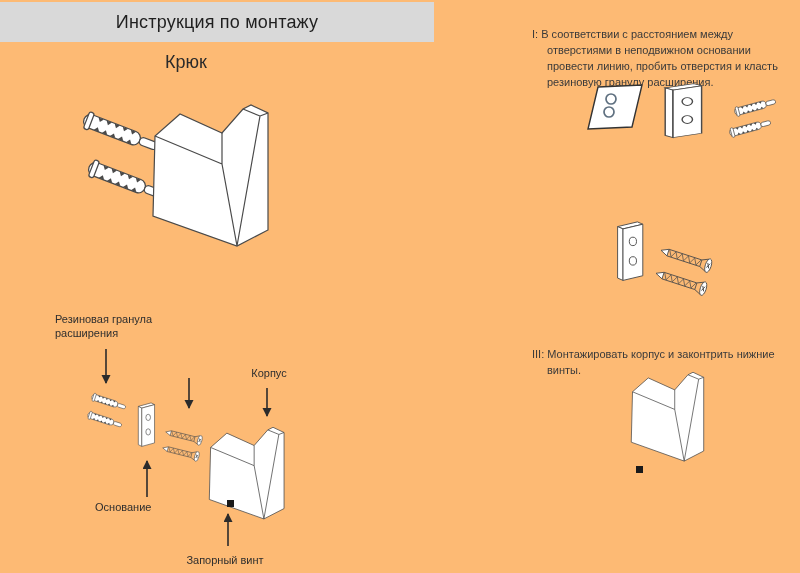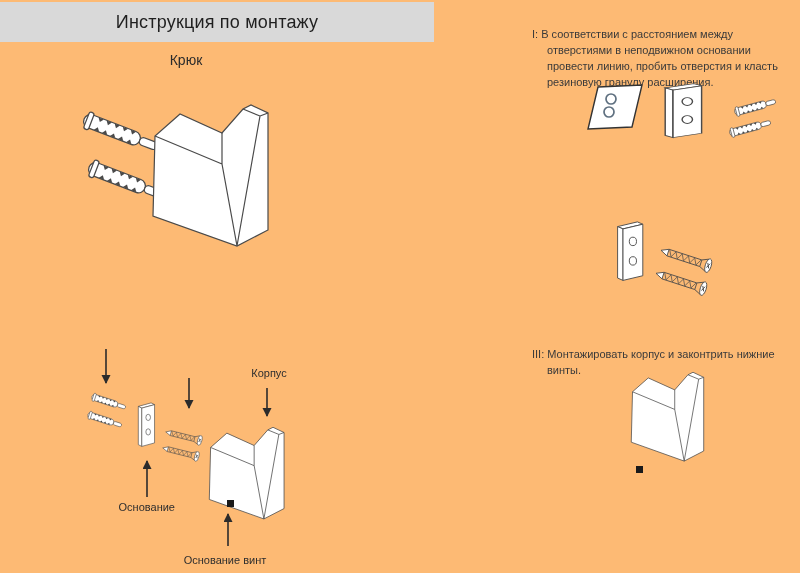--- a/index.html
+++ b/index.html
@@ -9,21 +9,21 @@
     border-bottom:1px solid #d8d8d8;
     padding-left:40px;
   }
   .title-band{
     position:absolute;left:0;top:2px;width:434px;height:40px;background:#d9d9d9;
     display:flex;align-items:center;justify-content:center;
   }
   .title{font-size:18px;color:#1f1f1f;letter-spacing:.2px;}
   .subtitle{
     position:absolute;left:120px;top:52px;width:132px;text-align:center;
-    font-size:14px;color:#2b2b2b;
+    font-size:18px;color:#2b2b2b;
   }
   .abs{position:absolute;}
   .part-label{
     position:absolute;font-size:11px;line-height:14px;color:#2e2e2e;
   }
   .steps-text{position:absolute;font-size:11px;line-height:16px;color:#3a3a3a;}
   p.step{margin:15px;padding-left:15px;text-indent:-15px;}
   svg{display:block;}
 </style>
 </head>
@@ -90,23 +90,24 @@
     <div class="title">Инструкция по монтажу</div>
   </div>
   <div class="subtitle">Крюк</div>
 
   <svg class="abs" style="left:75px;top:95px" width="240" height="170" viewBox="0 0 240 170">
     <use href="#g-dowel" transform="translate(12,14) rotate(21) scale(1.15)"></use>
     <use href="#g-dowel" transform="translate(17,62) rotate(21) scale(1.15)"></use>
     <use href="#g-hook" transform="translate(76,8)"></use>
   </svg>
 
+  <div class="part-label" style="left:55px;top:312px;width:112px">Резиновая гранула расширения</div>
   <div class="part-label" style="left:239px;top:366px;width:60px;text-align:center">Корпус</div>
-  <div class="part-label" style="left:95px;top:500px;width:80px;text-align:right">Основание</div>
-  <div class="part-label" style="left:170px;top:553px;width:110px;text-align:center">Основание винт</div>
+  <div class="part-label" style="left:95px;top:500px;width:80px;text-align:left">Основание</div>
+  <div class="part-label" style="left:170px;top:553px;width:110px;text-align:center">Запорный винт</div>
 
   <svg class="abs" style="left:40px;top:330px" width="280" height="243" viewBox="0 0 280 243">
     <g stroke="#2b2b2b" stroke-width="1.6">
       <line x1="66" y1="19" x2="66" y2="53" marker-end="url(#ah)"></line>
       <line x1="149" y1="48" x2="149" y2="78" marker-end="url(#ah)"></line>
       <line x1="227" y1="58" x2="227" y2="86" marker-end="url(#ah)"></line>
       <line x1="107" y1="167" x2="107" y2="131" marker-end="url(#ah)"></line>
       <line x1="188" y1="216" x2="188" y2="184" marker-end="url(#ah)"></line>
     </g>
     <use href="#g-dowel" transform="translate(53,62) rotate(18) scale(0.52)"></use>

